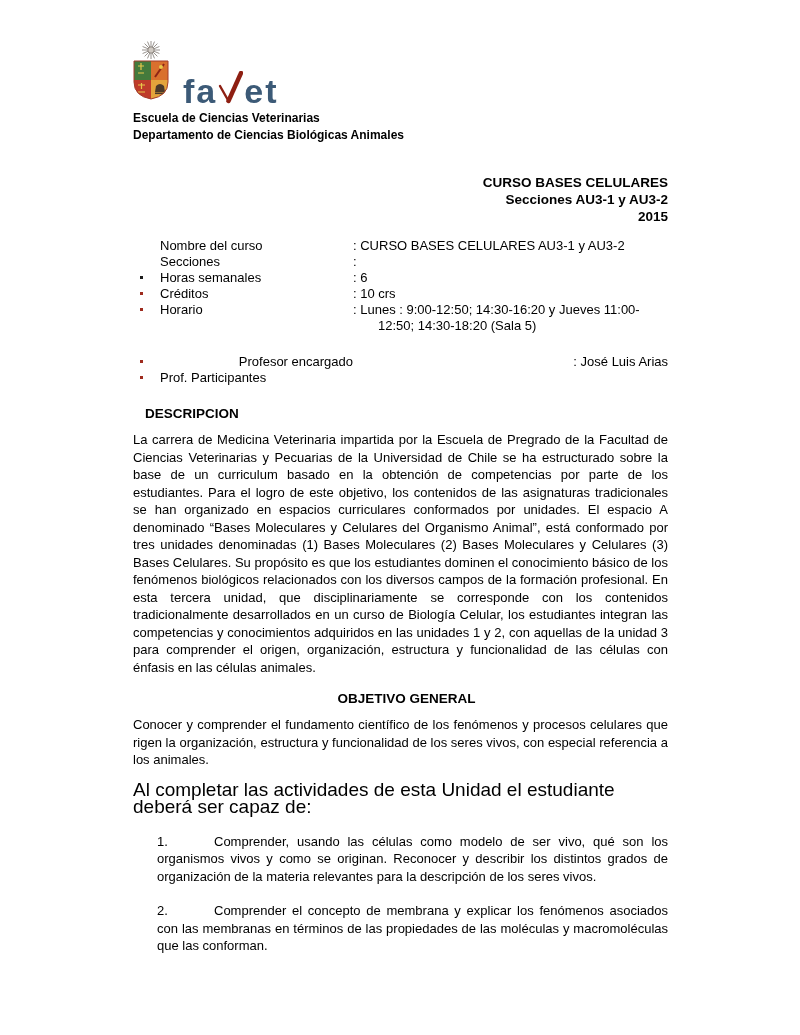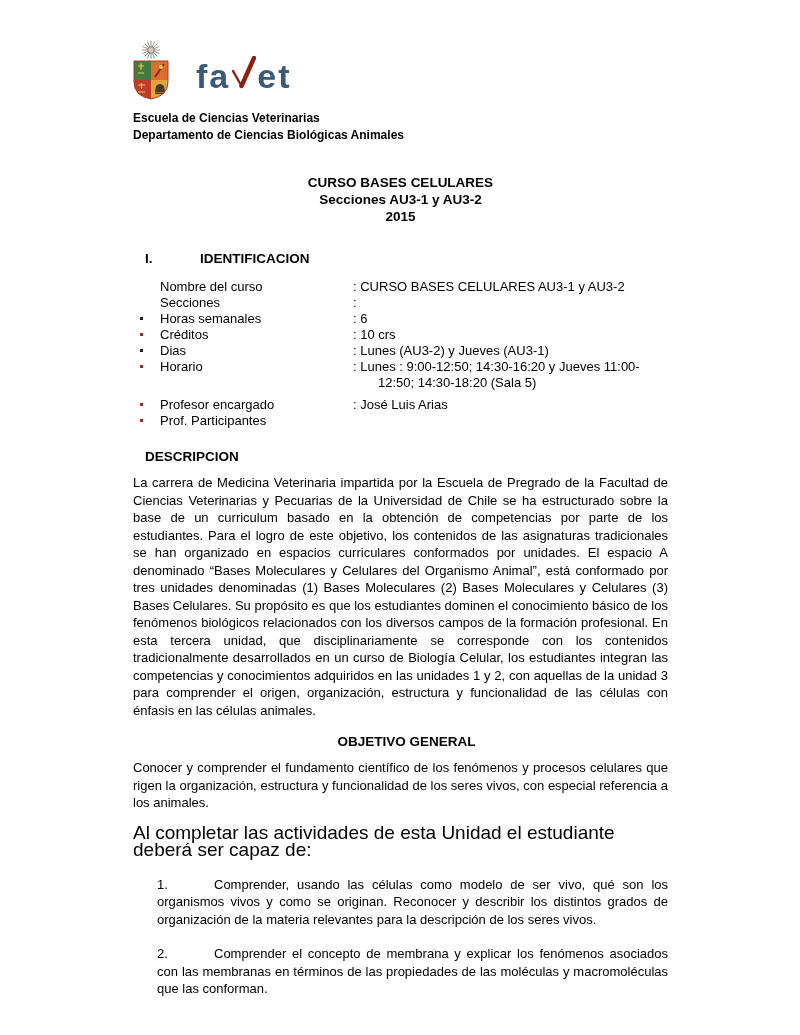--- a/index.html
+++ b/index.html
@@ -1,35 +1,35 @@
 <!DOCTYPE html>
 <html><head>
 <meta charset="utf-8">
 <style>
   html,body{margin:0;padding:0;background:#ffffff;}
   body{width:800px;height:1035px;font-family:"Liberation Sans",sans-serif;color:#000;}
   .page{position:relative;width:800px;height:1035px;overflow:hidden;background:#fff;}
   .content{padding:40px 132px 0 133px;}
 
   
-  .logo-row{display:flex;align-items:center;gap:22px;margin-left:-5px;}
+  .logo-row{display:flex;align-items:flex-end;gap:9px;margin-left:-5px;}
   .favet{display:flex;align-items:flex-end;font-size:34px;font-weight:bold;
          color:#3c5a77;letter-spacing:2px;line-height:0.82;}
   .favet .vmark{margin:0 1px -1px 1px;}
   .school{font-weight:bold;font-size:12px;line-height:16.5px;margin-top:4px;}
 
   
-  .title{margin-top:31px;text-align:center;font-weight:bold;font-size:13.5px;line-height:17px;}
+  .title{margin-top:31px;text-align:right;font-weight:bold;font-size:13.5px;line-height:17px;}
 
   
   .sec-head{margin-top:26px;font-weight:bold;font-size:13.5px;padding-left:12px;}
   .roman{display:inline-block;width:55px;}
   .id-table{margin-top:13px;font-size:13px;line-height:16px;}
   .id-row{display:grid;grid-template-columns:27px 193px 1fr;}
-  .id-row.sp{margin-top:6px;}
+  .id-row.sp{margin-top:20px;text-align:right;}
   .bcell{position:relative;}
   .bullet{position:absolute;left:7px;top:6px;width:3px;height:3px;background:#1c1c1c;}
   .bullet.red{background:#9e2b1e;}
   .id-val{padding-left:25px;text-indent:-25px;}
 
   
   .h2{margin-top:20px;font-weight:bold;font-size:13.5px;padding-left:12px;}
   .para{margin-top:10px;font-size:13px;line-height:17.5px;text-align:justify;}
   .intro{margin-top:12px;font-size:19px;line-height:17.5px;}
   .obj-item{margin-top:17px;font-size:13px;line-height:17.5px;text-align:justify;margin-left:24px;}
@@ -90,23 +90,20 @@
       <div>Escuela de Ciencias Veterinarias</div>
       <div>Departamento de Ciencias Biológicas Animales</div>
     </div>
 
     <div class="title">
       <div>CURSO BASES CELULARES</div>
       <div>Secciones AU3-1 y AU3-2</div>
       <div>2015</div>
     </div>
 
-    <div class="sec-head">
-      <span class="roman">I.</span><span>IDENTIFICACION</span>
-    </div>
 
     <div class="id-table">
       <div class="id-row">
         <span class="bcell"></span>
         <span>Nombre del curso</span>
         <span class="id-val">: CURSO BASES CELULARES AU3-1 y AU3-2</span>
       </div>
       <div class="id-row">
         <span class="bcell"></span>
         <span>Secciones</span>
@@ -125,27 +122,20 @@
           </span>
         <span></span>
         <span class="id-val"></span>
       </div>
       <div class="id-row">
         <span class="bcell">
             <span class="bullet red"></span>
           </span>
         <span>Créditos</span>
         <span class="id-val">: 10 crs</span>
-      </div>
-      <div class="id-row">
-        <span class="bcell">
-            <span class="bullet"></span>
-          </span>
-        <span>Dias</span>
-        <span class="id-val">: Lunes (AU3-2) y Jueves (AU3-1)</span>
       </div>
       <div class="id-row">
         <span class="bcell">
             <span class="bullet red"></span>
           </span>
         <span>Horario</span>
         <span class="id-val">: Lunes : 9:00-12:50; 14:30-16:20  y Jueves 11:00-12:50; 14:30-18:20 (Sala 5)</span>
       </div>
       <div class="id-row sp">
         <span class="bcell">

